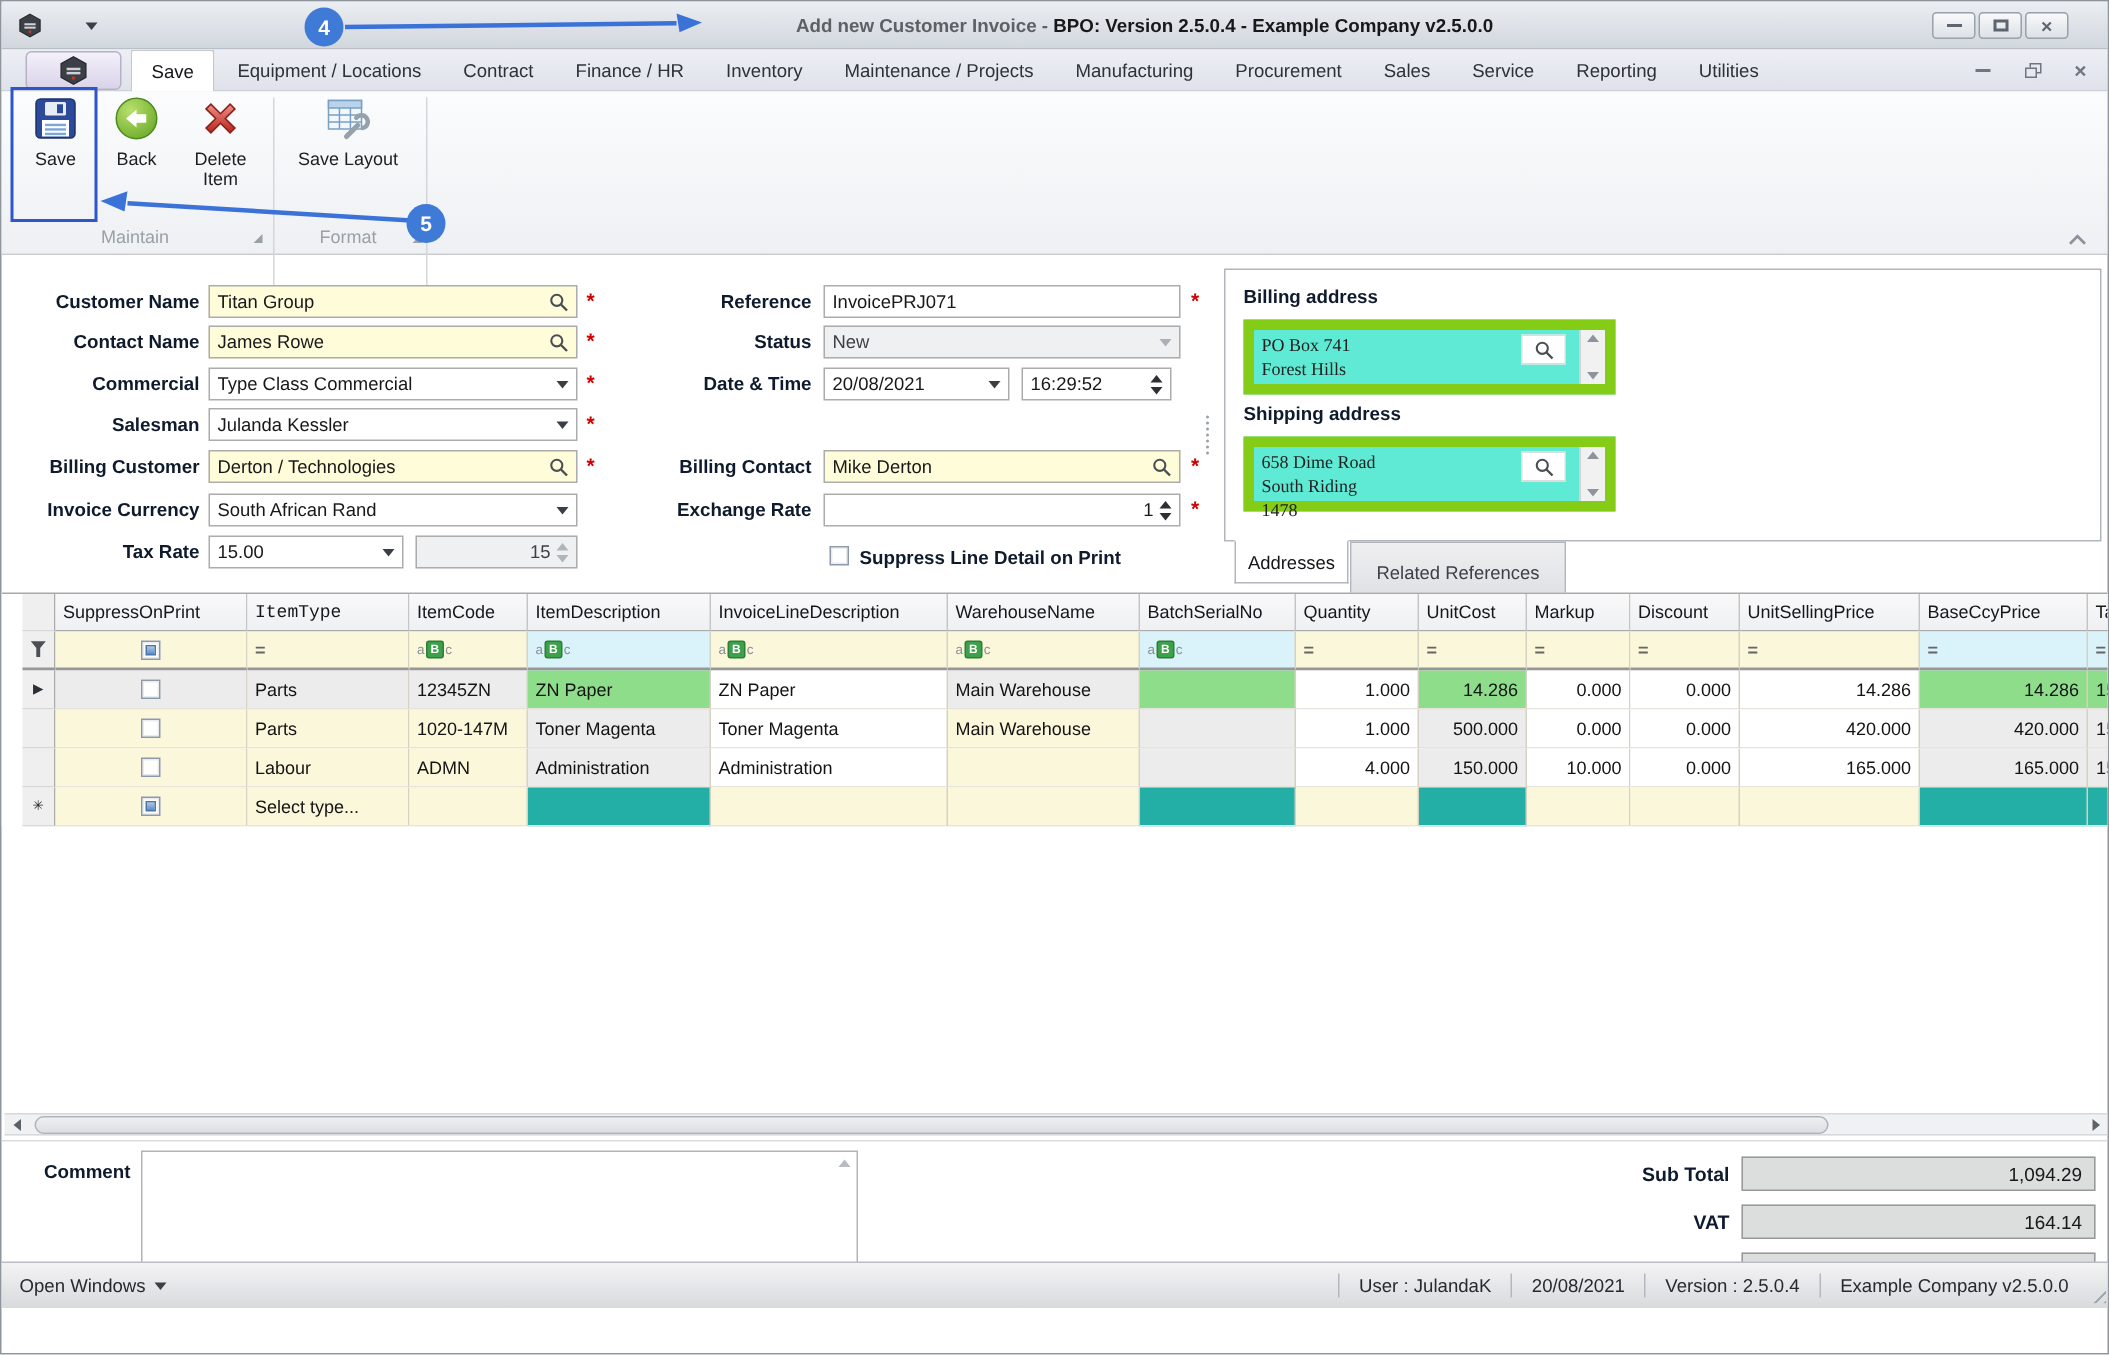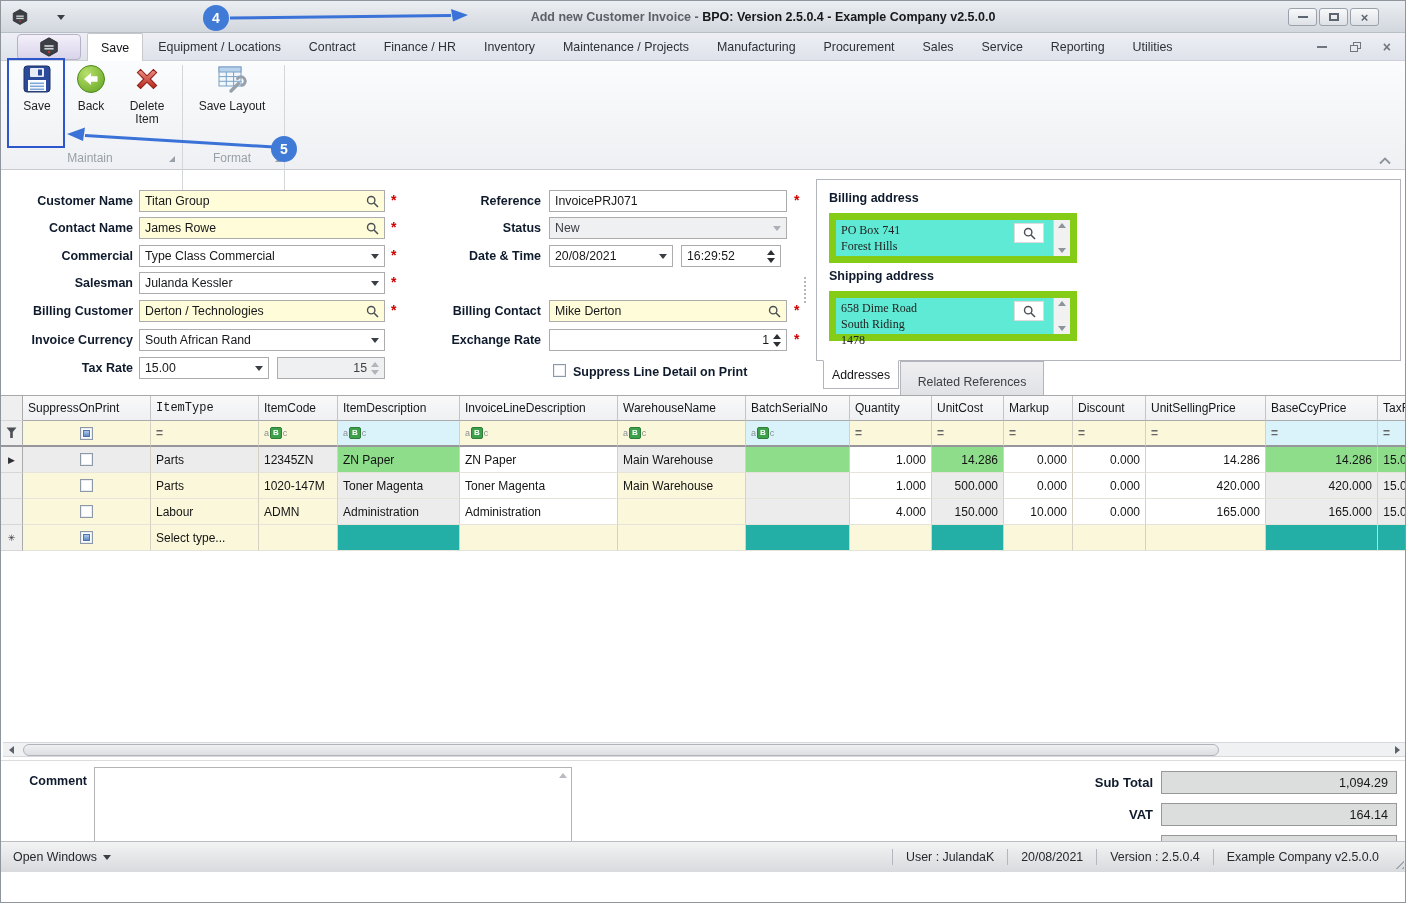--- a/index.html
+++ b/index.html
@@ -81,21 +81,21 @@
     display:flex;align-items:center;justify-content:center;}
   .addr-scroll{position:absolute;right:0;top:0;bottom:0;width:17px;border-left:1px solid #d2d2d2;background:#f1f1f2;
     display:flex;flex-direction:column;justify-content:space-between;align-items:center;padding:3px 0;}
   .s-up{width:0;height:0;border-left:4px solid transparent;border-right:4px solid transparent;border-bottom:5px solid #8e949b;}
   .s-dn{width:0;height:0;border-left:4px solid transparent;border-right:4px solid transparent;border-top:5px solid #8e949b;}
   .atab{position:absolute;font-size:12.3px;display:flex;align-items:center;justify-content:center;cursor:default;}
   .atab.active{left:822px;top:359px;width:76px;height:29px;background:#fff;border:1px solid #b2b6bc;border-top:1px solid #fff;color:#141518;}
   .atab.inactive{left:899px;top:360px;width:144px;height:42px;background:linear-gradient(#efeff1,#dddfe3);border:1px solid #b2b6bc;color:#3c3f44;}
 
   
-  #grid{position:absolute;left:0;top:394px;width:1406px;overflow:hidden;border-top:1px solid #a9a9ab;background:#fff;}
+  #grid{position:absolute;left:0;top:394px;width:1406px;overflow:hidden;border-top:1px solid #a9a9ab;background:#fff;padding-left:14px;}
   .grow{display:flex;width:1430px;}
   .gind{width:22px;flex:0 0 22px;background:#efeff0;border-right:1px solid #ababab;border-bottom:1px solid #d7d7d8;
     display:flex;align-items:center;justify-content:center;font-size:9px;color:#2c2f33;}
   .gcell{flex:0 0 auto;padding:0 5px;font-size:12px;color:#141414;white-space:nowrap;overflow:hidden;display:flex;align-items:center;}
   .ghead .gcell{height:25px;background:linear-gradient(#f9f9fa,#eff0f2);border-right:1px solid #c3c4c6;
     border-bottom:1px solid #ababad;color:#15171a;}
   .gfilter .gcell{height:26px;border-right:1px solid #d5d2c4;border-bottom:2px solid #97979b;}
   .gfilter .gind{border-bottom:2px solid #97979b;}
   .gdata .gcell{height:26px;border-right:1px solid #d5d2c4;border-bottom:1px solid #e6e4da;}
   .bg-y{background:#fbf7da;} .bg-c{background:#daf3fa;}

